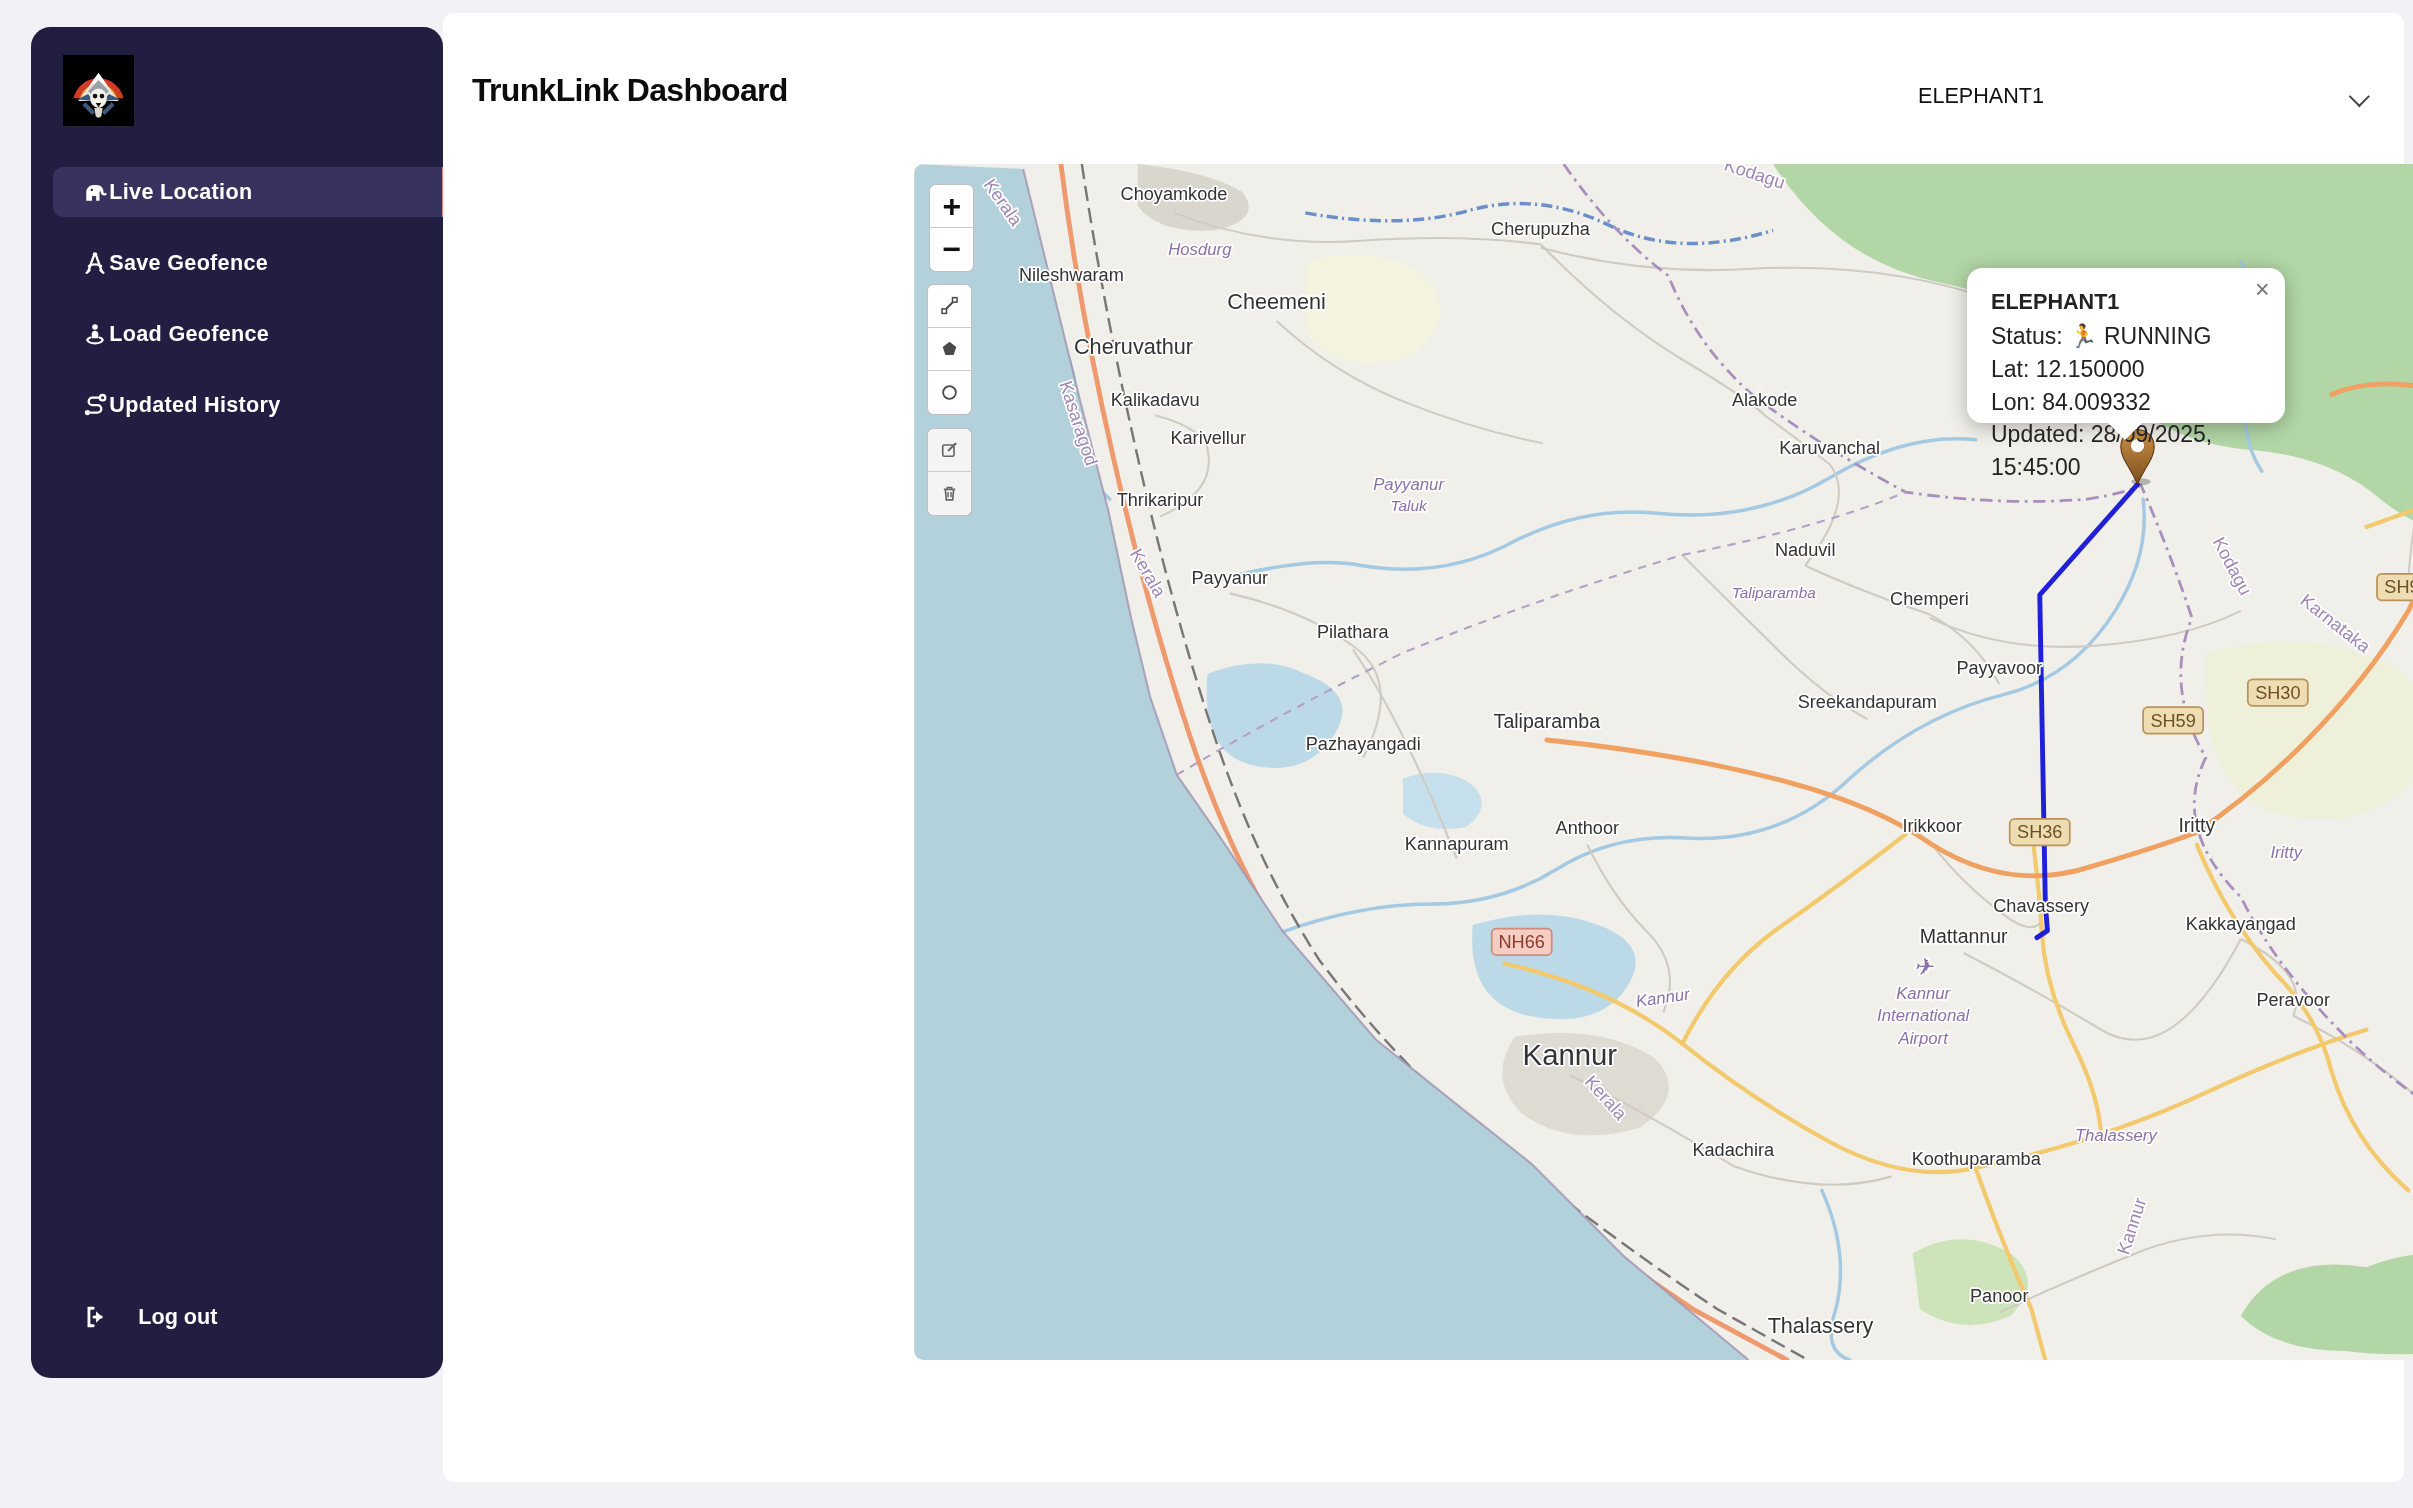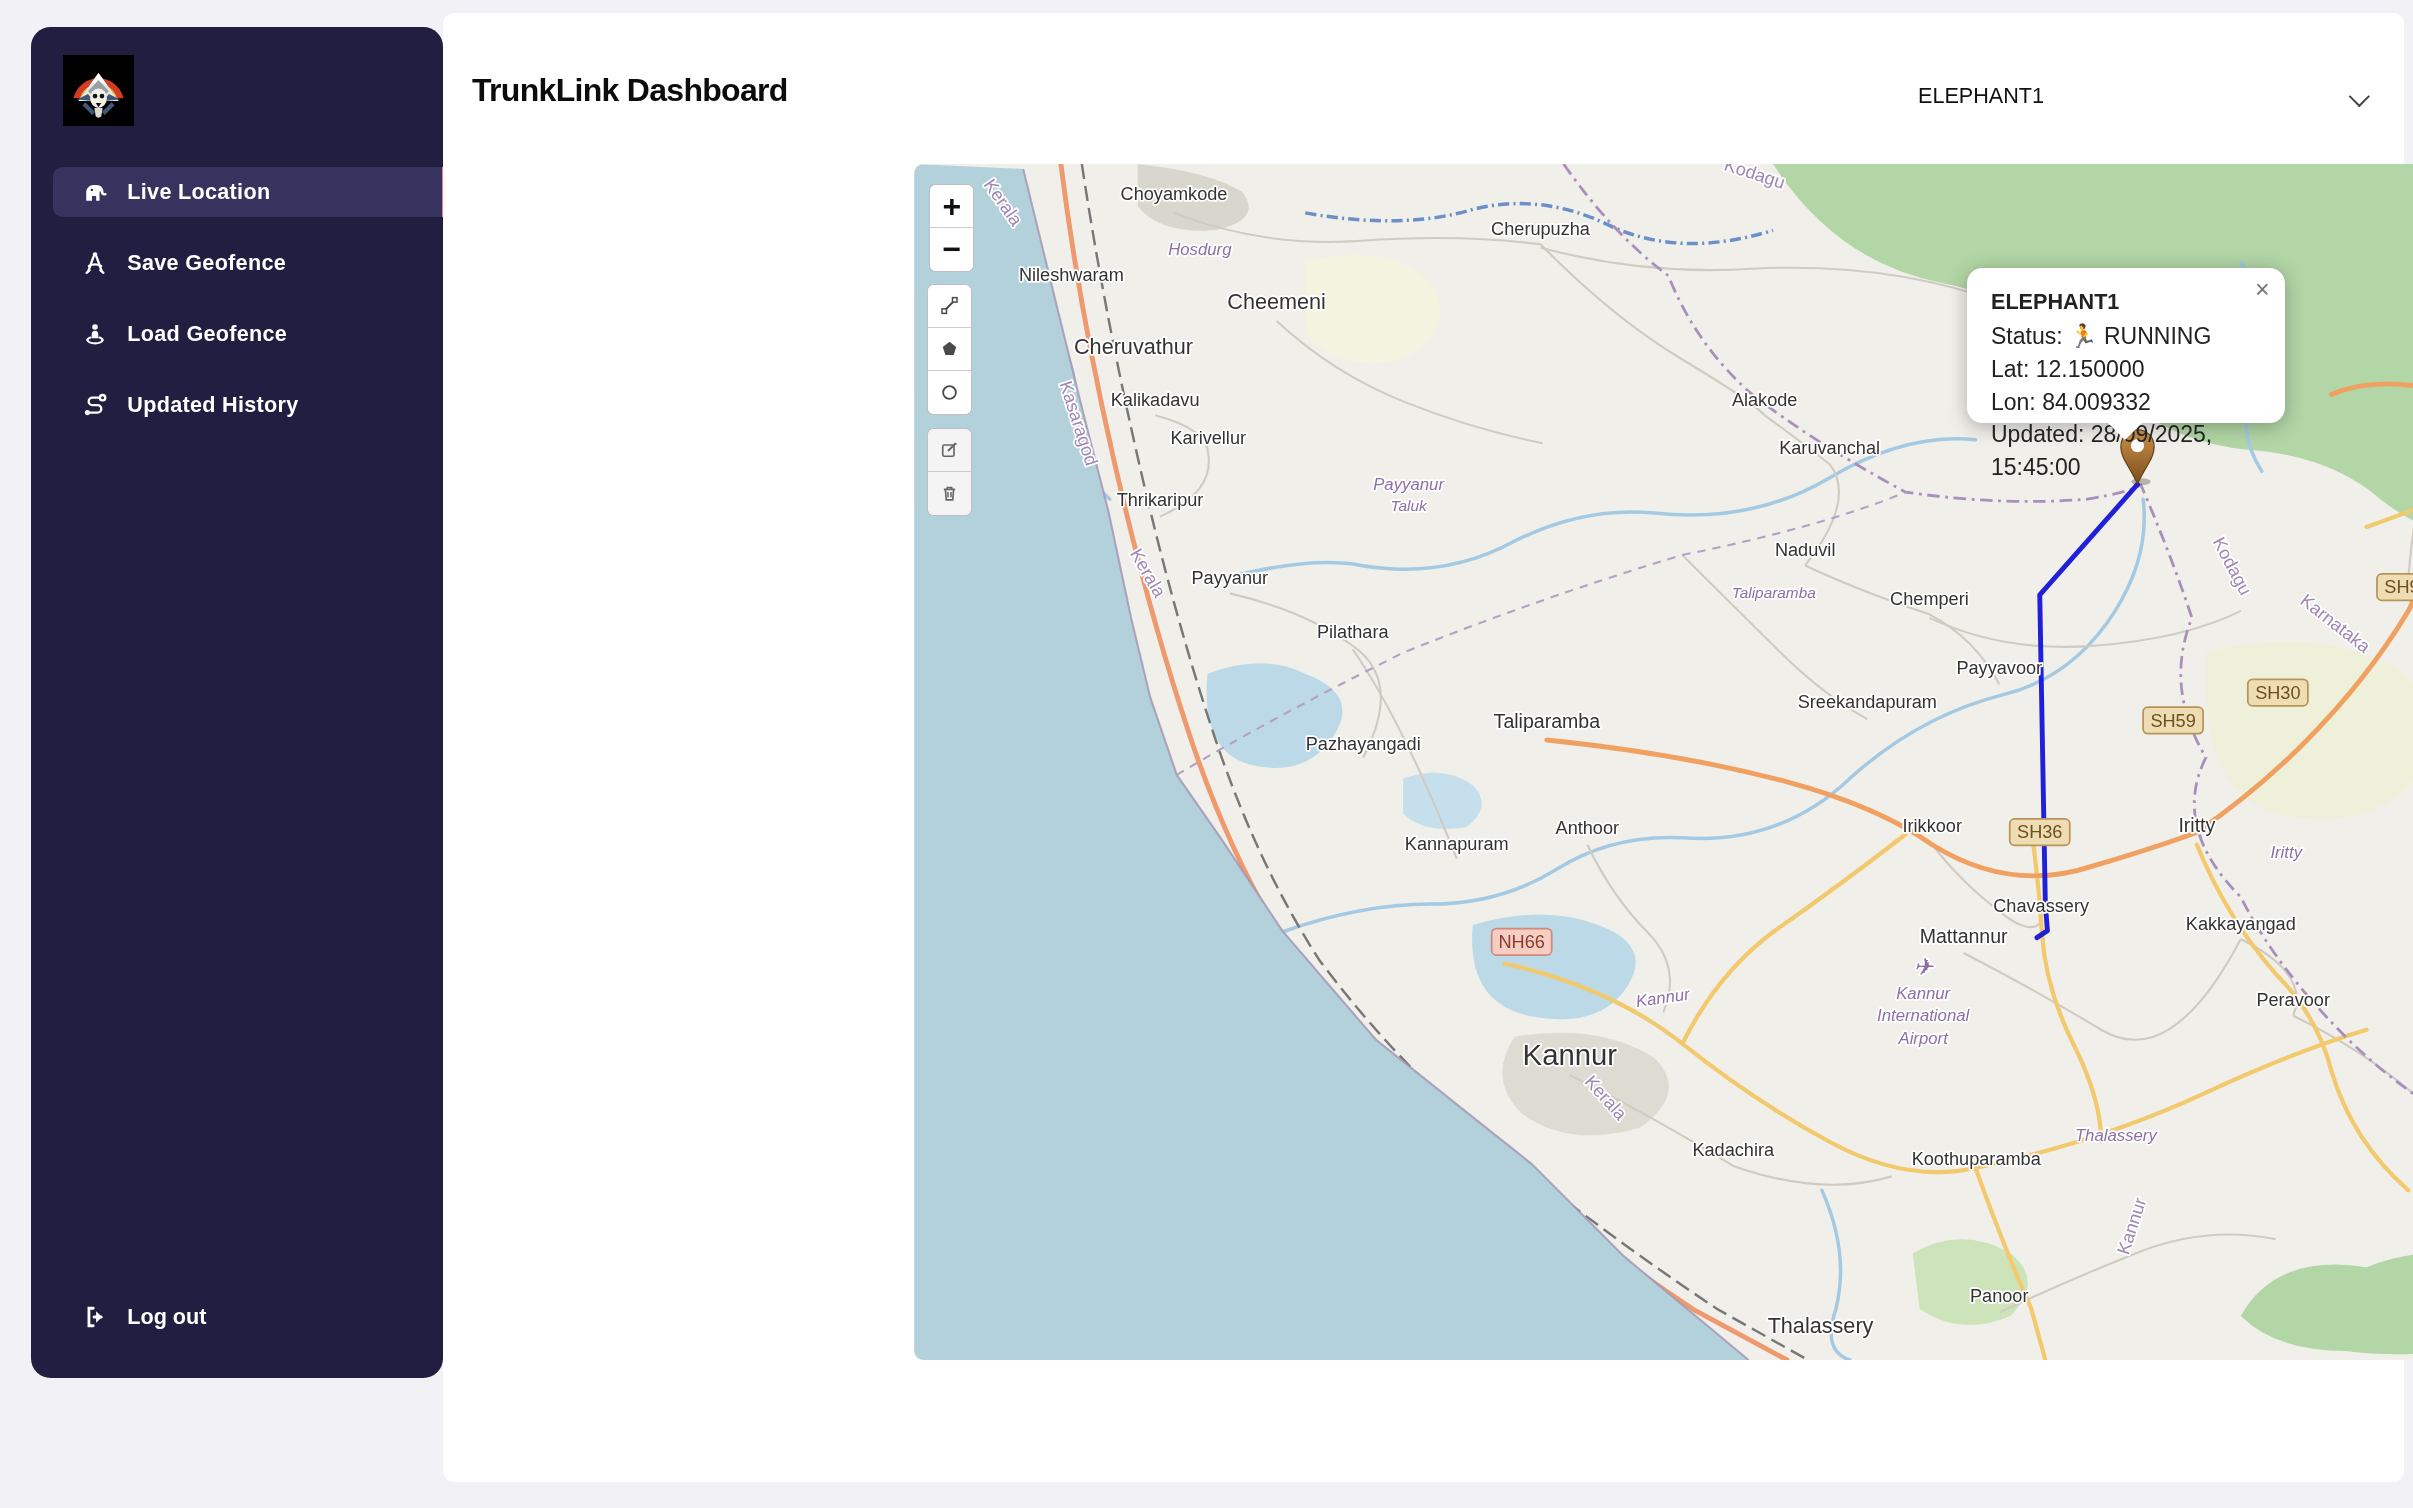--- a/index.html
+++ b/index.html
@@ -4,24 +4,24 @@
 <style>
   html,body{margin:0;padding:0;background:#f2f2f6;font-family:"Liberation Sans",sans-serif;}
   .page{position:relative;width:2413px;height:1508px;overflow:hidden;background:#f2f2f6;}
 
   
   .sidebar{position:absolute;left:31px;top:26.5px;width:412px;height:1351px;background:#211e41;border-radius:19.6px;}
   .logo{position:absolute;left:32px;top:28px;width:71px;height:71px;background:#000;overflow:hidden;}
   .nav{position:absolute;left:0;top:140px;width:100%;}
   .nav-item{position:relative;margin:0 0 21px 22.3px;width:398px;height:50px;display:flex;align-items:center;border-radius:9.8px;color:#fff;cursor:pointer;}
   .nav-item .ic{width:28px;height:28px;margin-left:28px;flex:0 0 28px;display:flex;align-items:center;justify-content:center;}
-  .nav-item .lbl{margin-left:18px;font-size:21.6px;font-weight:600;letter-spacing:0.3px;}
+  .nav-item .lbl{font-size:21.6px;font-weight:600;letter-spacing:0.3px;}
   .nav-item.active{background:#37325e;}
   .nav-item.active::after{content:"";position:absolute;right:-9.8px;top:0;bottom:0;width:19.6px;background:#e8837b;border-radius:0 9.8px 9.8px 0;z-index:0;}
-  .logout{position:absolute;left:22.3px;bottom:36px;width:398px;height:50px;display:flex;align-items:center;color:#fff;cursor:pointer;}
+  .logout{position:absolute;left:22.3px;bottom:36px;width:398px;height:50px;display:flex;align-items:center;color:#fff;cursor:pointer;gap:11px;}
   .logout .ic{width:28px;height:28px;margin-left:28px;display:flex;align-items:center;justify-content:center;}
   .logout .lbl{margin-left:18px;font-size:21.6px;font-weight:600;}
 
   
   .card{position:absolute;left:443px;top:12.6px;width:1961px;height:1469px;background:#fff;border-radius:11.2px;}
   .hdr-title{position:absolute;left:29px;top:59px;font-size:32px;font-weight:800;color:#0c0c0c;letter-spacing:-0.7px;font-stretch:condensed;}
   .device-select{position:absolute;right:25px;top:64px;width:461px;height:39px;display:flex;align-items:center;cursor:pointer;background:#fff;}
   .device-select .val{font-size:21.6px;color:#111;}
   .device-select .chev{position:absolute;right:12.6px;top:12.6px;width:12.6px;height:12.6px;border-right:2.1px solid #444;border-bottom:2.1px solid #444;transform:rotate(45deg);}
 

